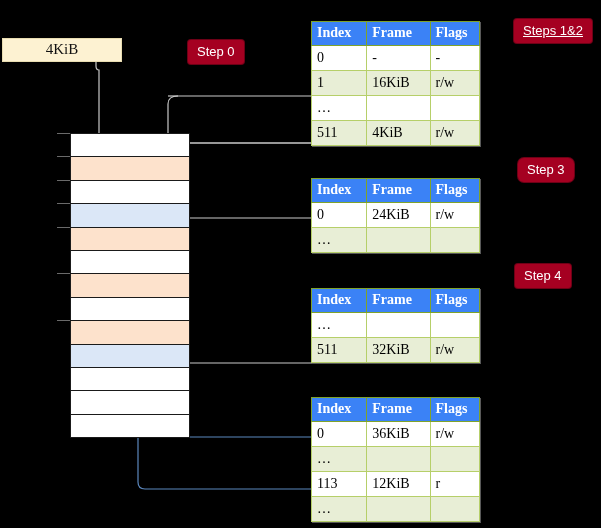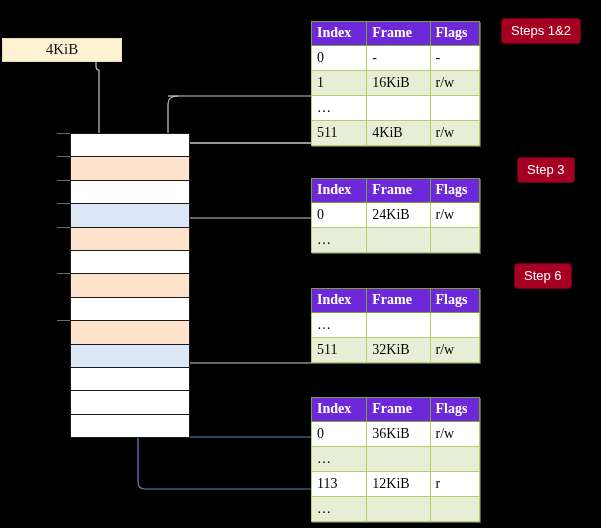--- a/index.html
+++ b/index.html
@@ -50,21 +50,21 @@
 
   
   table.pt{
     position:absolute;
     border-collapse:collapse;
     background:#ffffff;
     font-size:14px;
     box-shadow:1px 1px 0 rgba(255,255,255,.35);
   }
   table.pt th{
-    background:#6d28d9;
+    background:#3b82f6;
     color:#ffffff;
     font-weight:bold;
     text-align:left;
     padding:3px 5px 4px 5px;
     border:1px solid #7fa32a;
     font-size:14px;
     white-space:nowrap;
   }
   table.pt td{
     border:1px solid #b6cf69;
@@ -144,23 +144,24 @@
       <div class="memrow" style="top: 280.8px; width: 120px; height: 24.4px;"></div>
       <div class="tick" style="position: absolute; left: -13px; width: 13px; top: 0px;"></div>
       <div class="tick" style="position: absolute; left: -13px; width: 13px; top: 23.4px;"></div>
       <div class="tick" style="position: absolute; left: -13px; width: 13px; top: 46.8px;"></div>
       <div class="tick" style="position: absolute; left: -13px; width: 13px; top: 70.2px;"></div>
       <div class="tick" style="position: absolute; left: -13px; width: 13px; top: 93.6px;"></div>
       <div class="tick" style="position: absolute; left: -13px; width: 13px; top: 140.4px;"></div>
       <div class="tick" style="position: absolute; left: -13px; width: 13px; top: 187.2px;"></div>
     </div>
 
-  <div class="badge" style="left:502px;top:19px;">Steps 1&amp;2</div>
-  <div class="badge" style="left:518px;top:158px;">Step 3</div>
-  <div class="badge" style="left:515px;top:264px;">Step 6</div>
+  <div class="badge" style="left:188px;top:40px;">Step 0</div>
+  <div class="badge" style="left:514px;top:19px;text-decoration:underline;">Steps 1&amp;2</div>
+  <div class="badge" style="left:518px;top:158px;border-radius:6px;">Step 3</div>
+  <div class="badge" style="left:515px;top:264px;">Step 4</div>
 
   <div id="tables-host">
       <table class="pt" style="left: 311px; top: 21px; width: 169px;">
         <thead>
           <tr>
             <th class="c-index">Index</th>
             <th class="c-frame">Frame</th>
             <th class="c-flags">Flags</th>
           </tr>
         </thead>

